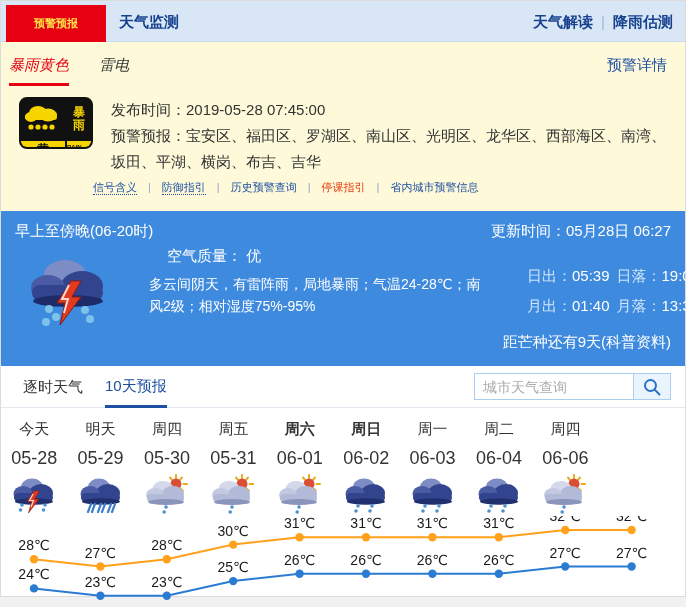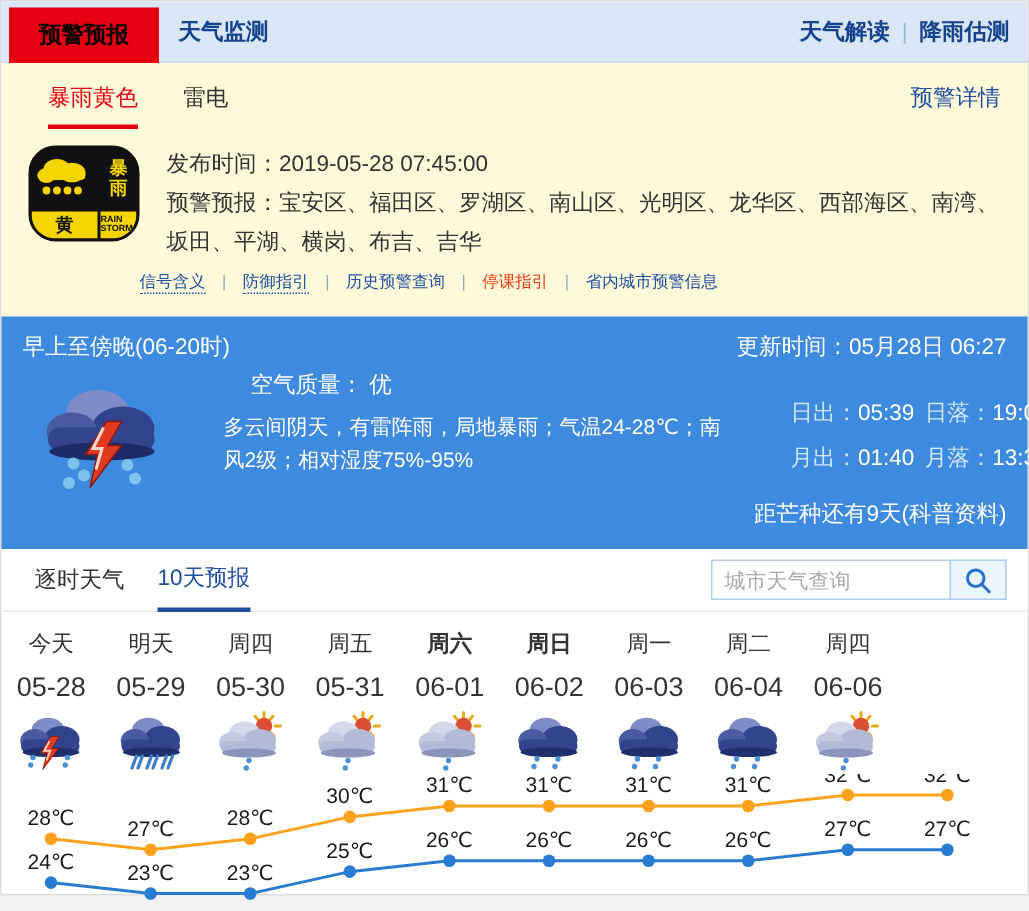--- a/index.html
+++ b/index.html
@@ -8,39 +8,39 @@
     background:#f1f1f1; width:686px; height:607px; overflow:hidden;
   }
   .widget {
     position:relative; width:686px; height:597px; background:#fff;
     border:1px solid #dcdcdc; overflow:visible;
   }
   
   .topbar { position:relative; height:41px; background:#d8e6f6; border-bottom:1px solid #c9dcf0; }
   .topbar .tab-active {
     position:absolute; left:5px; top:4px; width:100px; height:37px;
-    background:#e60012; color:#000000; font-weight:bold; font-size:15px;
+    background:#e60012; color:#fde047; font-weight:bold; font-size:11px;
     text-align:center; line-height:37px; cursor:pointer;
   }
   .topbar .tab-plain {
     position:absolute; left:118px; top:0; line-height:41px;
     color:#16428e; font-weight:bold; font-size:15px; cursor:pointer;
   }
   .topbar .top-links { position:absolute; right:12px; top:0; line-height:41px; font-size:15px; }
   .topbar .top-links a { color:#16428e; font-weight:bold; text-decoration:none; cursor:pointer; }
   .topbar .vsep { color:#9db8da; margin:0 8px; font-weight:normal; }
   
   .warn { position:relative; height:169px; background:#fdf9d9; font-size:15px; }
-  .warn-tabs { position:absolute; left:31px; top:14px; }
+  .warn-tabs { position:absolute; left:8px; top:14px;font-style:italic; }
   .warn-tab-active { display:inline-block; color:#e60012; padding-bottom:8px; border-bottom:3px solid #e60012; cursor:pointer; }
   .warn-tab { display:inline-block; margin-left:26px; color:#333; cursor:pointer; }
   .warn-detail { position:absolute; right:18px; top:14px; color:#1e50a2; text-decoration:none; cursor:pointer; }
   .warn-body { position:absolute; left:18px; top:55px; display:flex; }
   .warn-sign {
-    width:74px; height:64px; background:#111; border:2px solid #111; border-radius:18px;
+    width:74px; height:52px; background:#111; border:2px solid #111; border-radius:8px;
     display:grid; grid-template-columns:44px 1fr; grid-template-rows:40px 1fr; gap:2px; overflow:hidden;
   }
   .sign-cell { display:flex; align-items:center; justify-content:center; }
   .sign-cloud { background:#111; }
   .sign-title { background:#111; color:#f5d400; font-size:12px; line-height:13px; font-weight:bold; width:100%; }
   .sign-title span { display:block; width:14px; margin:0 auto; word-break:break-all; text-align:center; }
   .sign-level { background:#f5d400; color:#111; font-weight:bold; font-size:12px; }
   .sign-en { background:#f5d400; color:#111; font-weight:bold; font-size:6px; letter-spacing:0; }
   .warn-text { margin-left:18px; width:566px; color:#333; line-height:26px; }
   .warn-links { position:absolute; left:92px; top:138px; font-size:11px; white-space:nowrap; }

